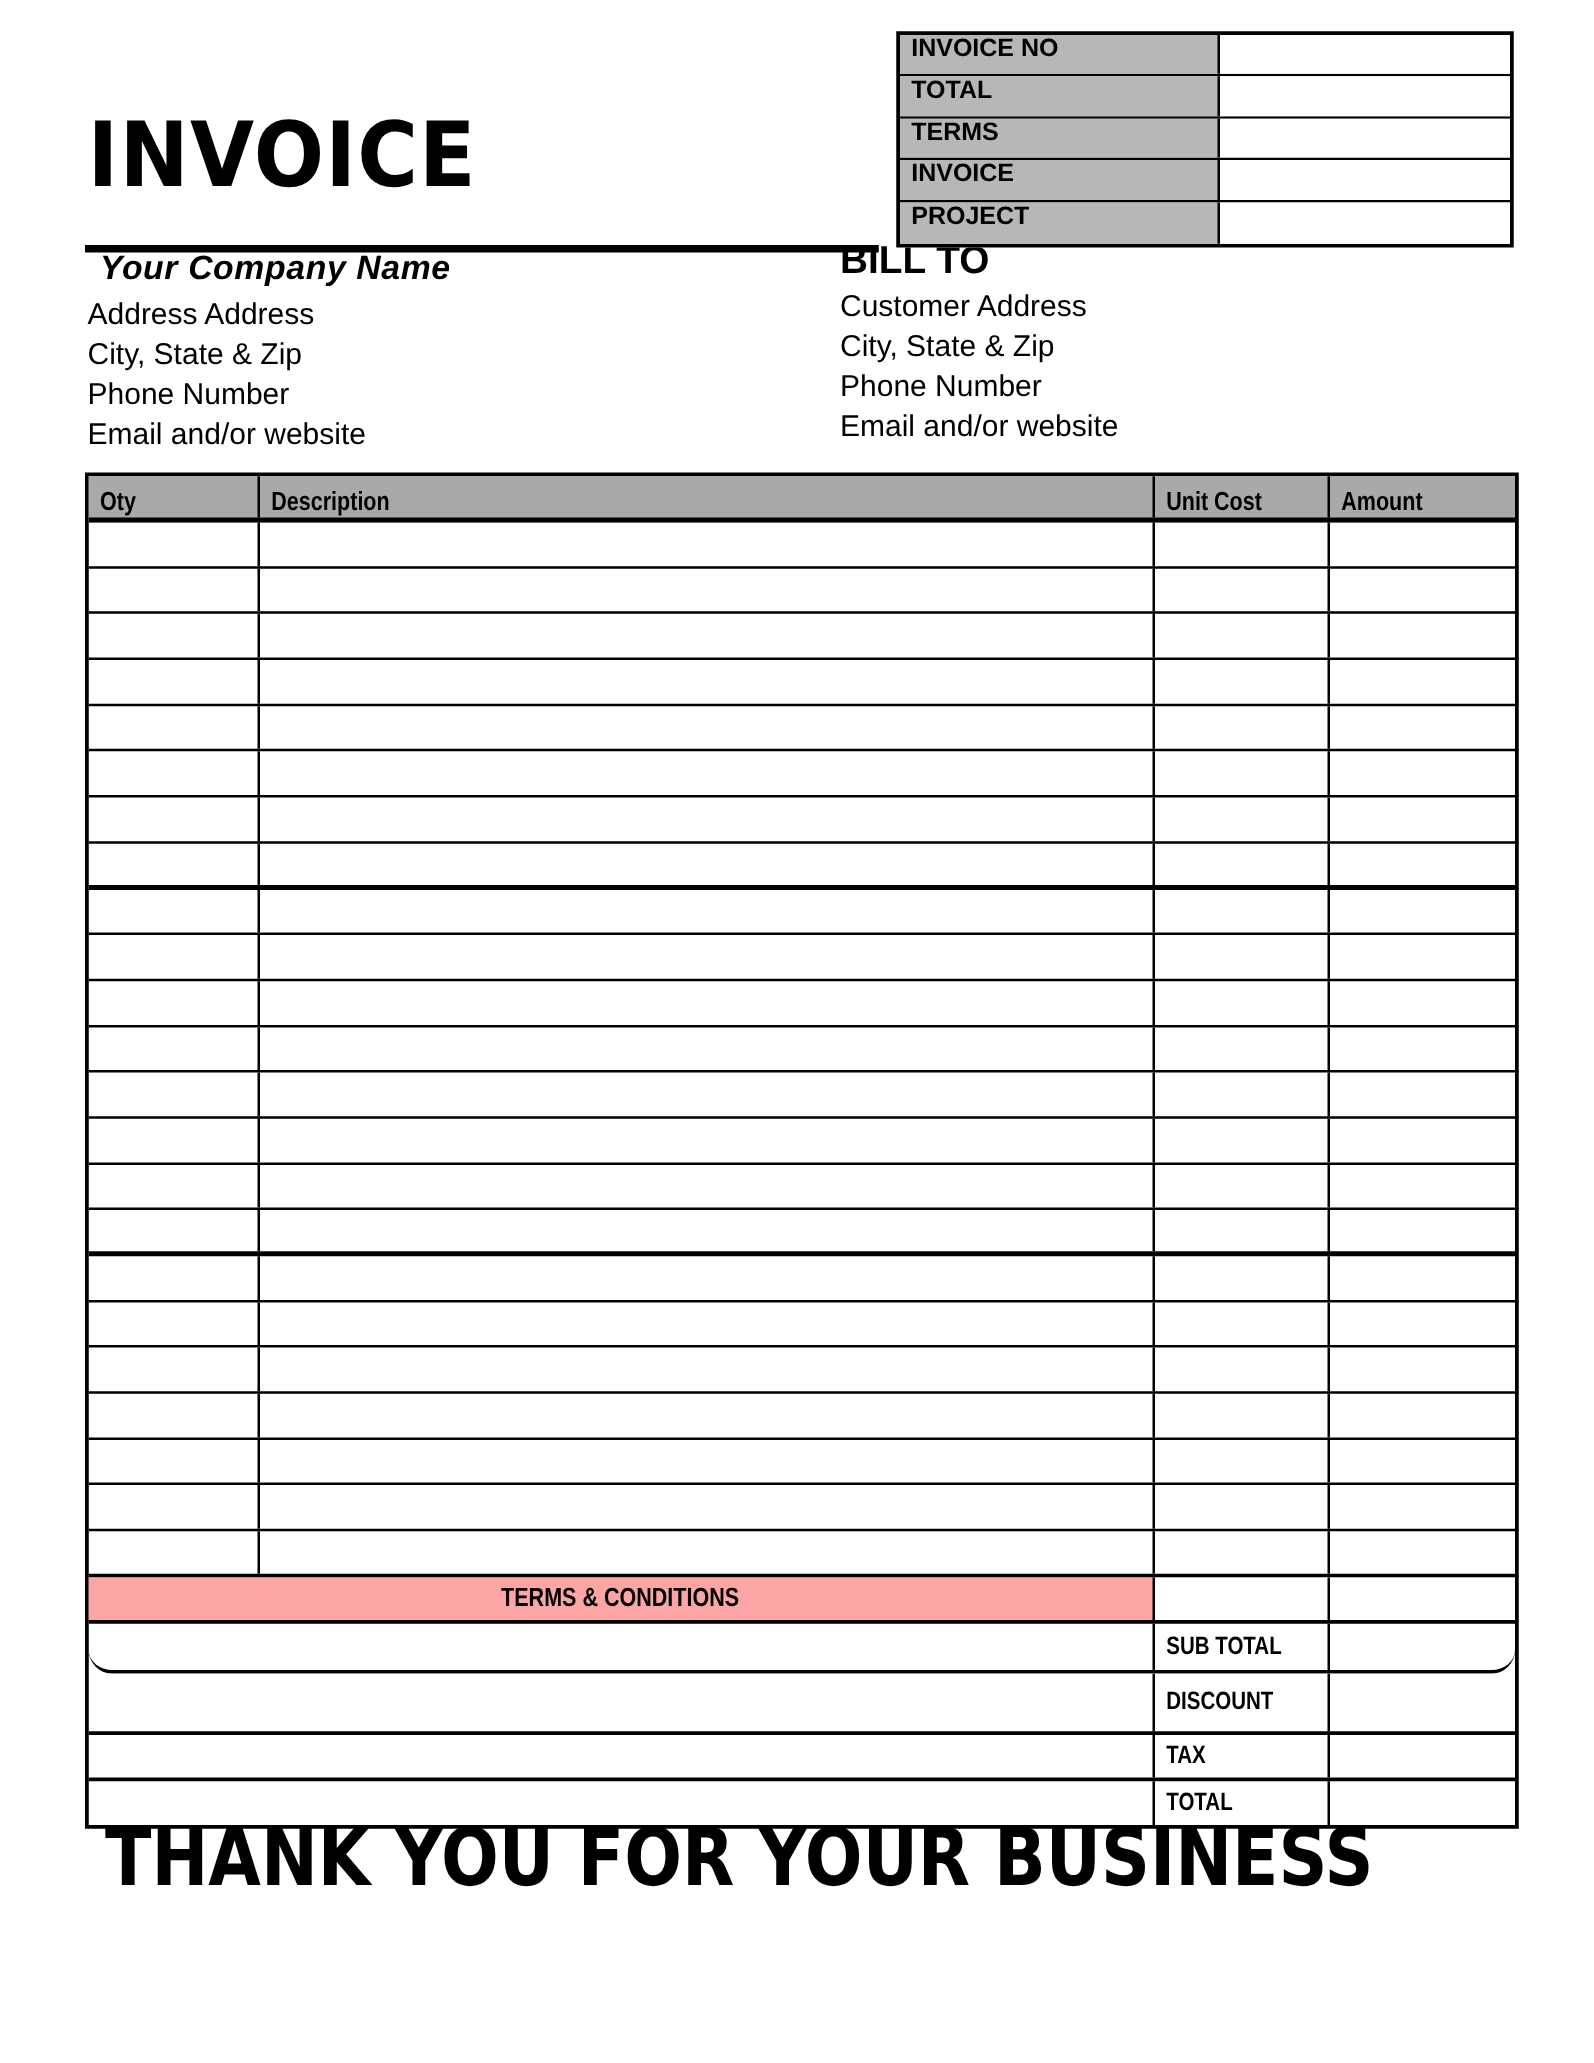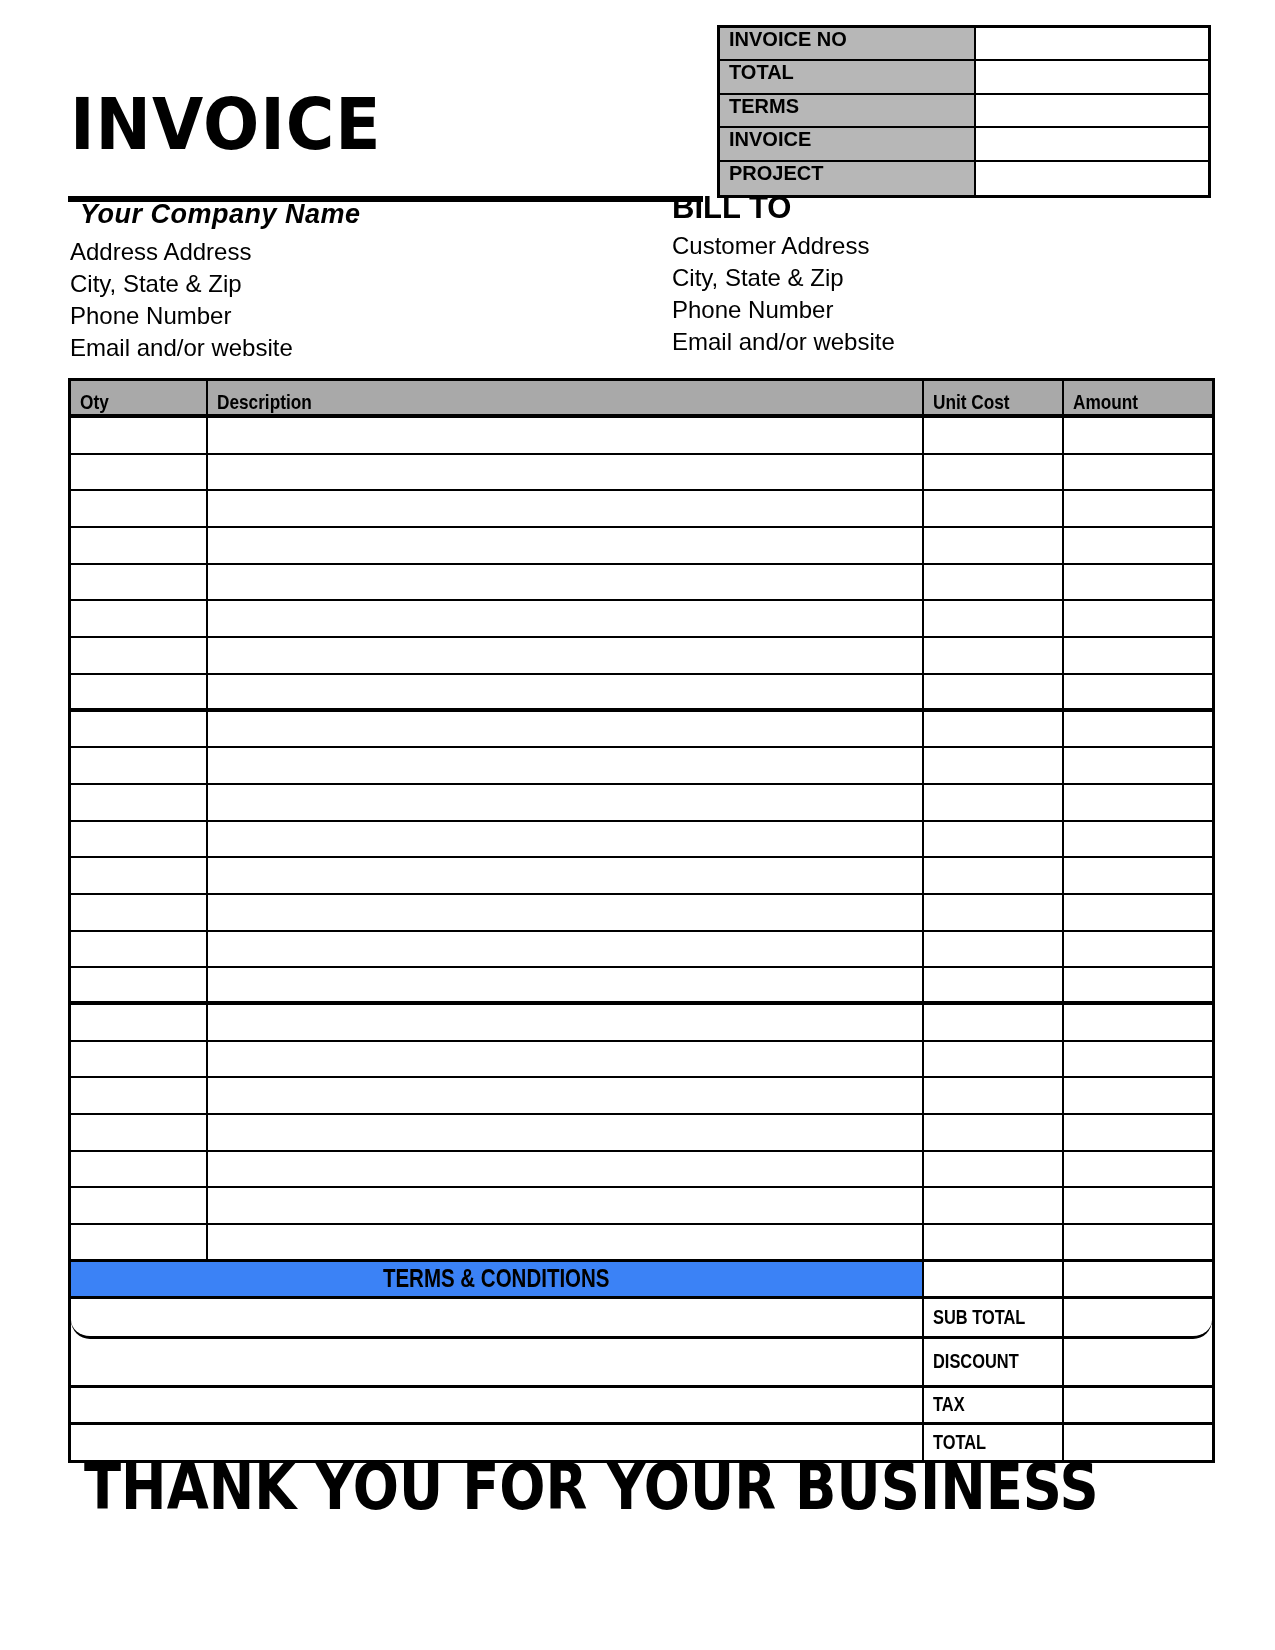--- a/index.html
+++ b/index.html
@@ -39,23 +39,23 @@
          padding-left:9px;font-weight:bold;font-size:21px;}
   .hcell:last-child{border-right:none;}
   .item-row{height:36.7px;border-bottom:2px solid #000;}
   .item-row.thick{border-bottom-width:4px;}
   .item-row.last{border-bottom-width:3px;}
   .icell{border-right:2px solid #000;box-sizing:border-box;}
   .icell:last-child{border-right:none;}
 
   
   .terms-row{grid-template-columns:853px 140px 148px;height:37px;border-bottom:3px solid #000;}
-  .terms-cell{background:#3b82f6;border-right:2px solid #000;box-sizing:border-box;
+  .terms-cell{background:#fca5a5;border-right:2px solid #000;box-sizing:border-box;
               display:flex;align-items:center;justify-content:center;
-              font-weight:bold;font-size:25px;}
+              font-weight:bold;font-size:21px;}
   .terms-mid{border-right:2px solid #000;box-sizing:border-box;background:#fff;}
   .terms-end{background:#fff;}
 
   
   .totals-row{display:grid;grid-template-columns:853px 140px 148px;
               border-bottom:3px solid #000;box-sizing:border-box;}
   .totals-row.t0{height:40px;border-radius:19px;}
   .totals-row.t1{height:49px;}
   .totals-row.t2{height:37px;}
   .totals-row.t3{height:35px;border-bottom:none;}

